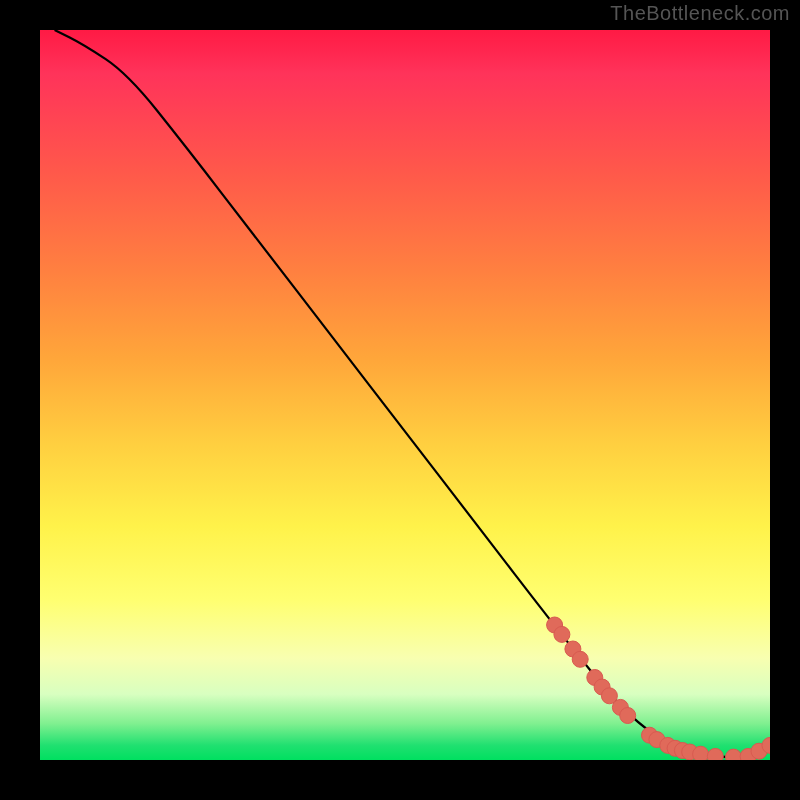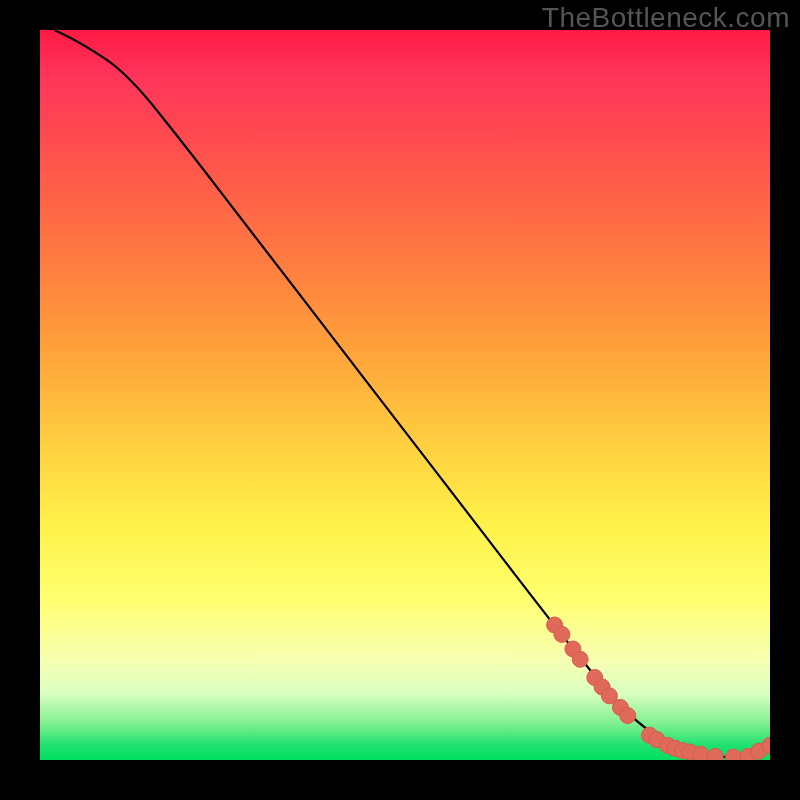--- a/index.html
+++ b/index.html
@@ -15,21 +15,21 @@
     position: relative;
     width: 800px;
     height: 800px;
     background: #000;
   }
   .watermark {
     position: absolute;
     top: 2px;
     right: 10px;
     color: #555;
-    font-size: 28px;
+    font-size: 20px;
     font-weight: 500;
     letter-spacing: 0.5px;
     z-index: 50;
   }
   .plot {
     position: absolute;
     left: 40px;
     top: 30px;
     width: 730px;
     height: 730px;

